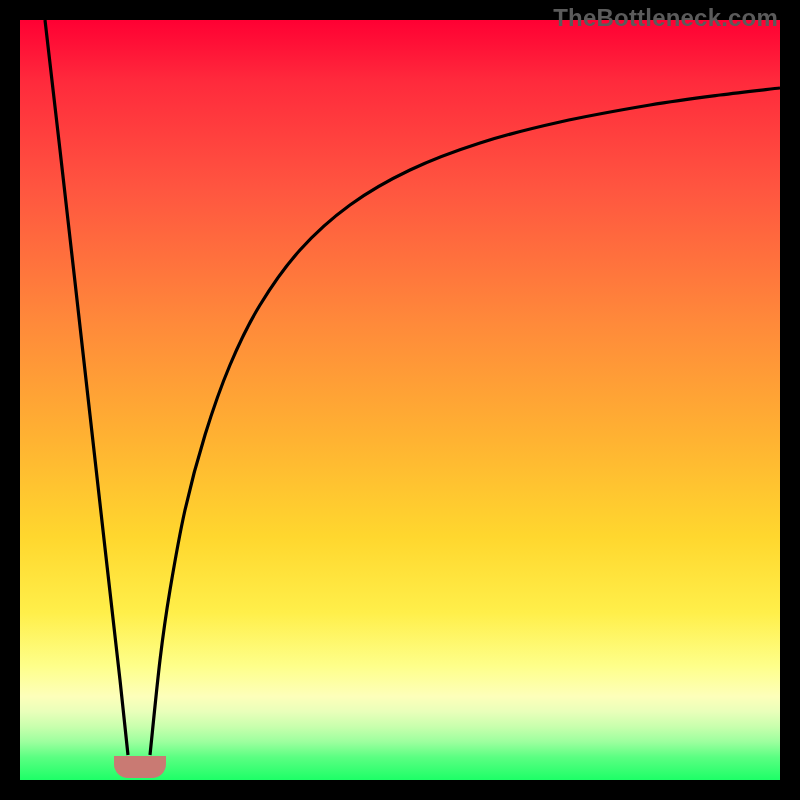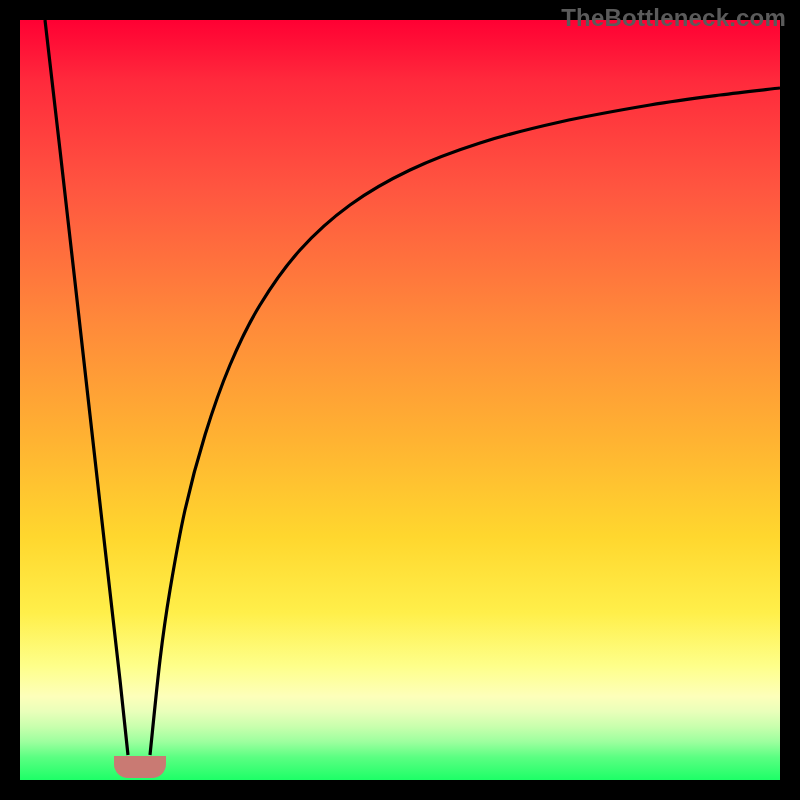--- a/index.html
+++ b/index.html
@@ -6,21 +6,21 @@
   html, body { width: 800px; height: 800px; overflow: hidden; background: #000; }
   .frame {
     position: relative;
     width: 800px;
     height: 800px;
     background: #000;
   }
   .watermark {
     position: absolute;
     top: 4px;
-    right: 14px;
+    right: 22px;
     font-family: Arial, Helvetica, sans-serif;
     font-size: 24px;
     font-weight: bold;
     color: #5b5b5b;
     letter-spacing: 0.2px;
     z-index: 50;
   }
   .plot {
     position: absolute;
     left: 20px;

